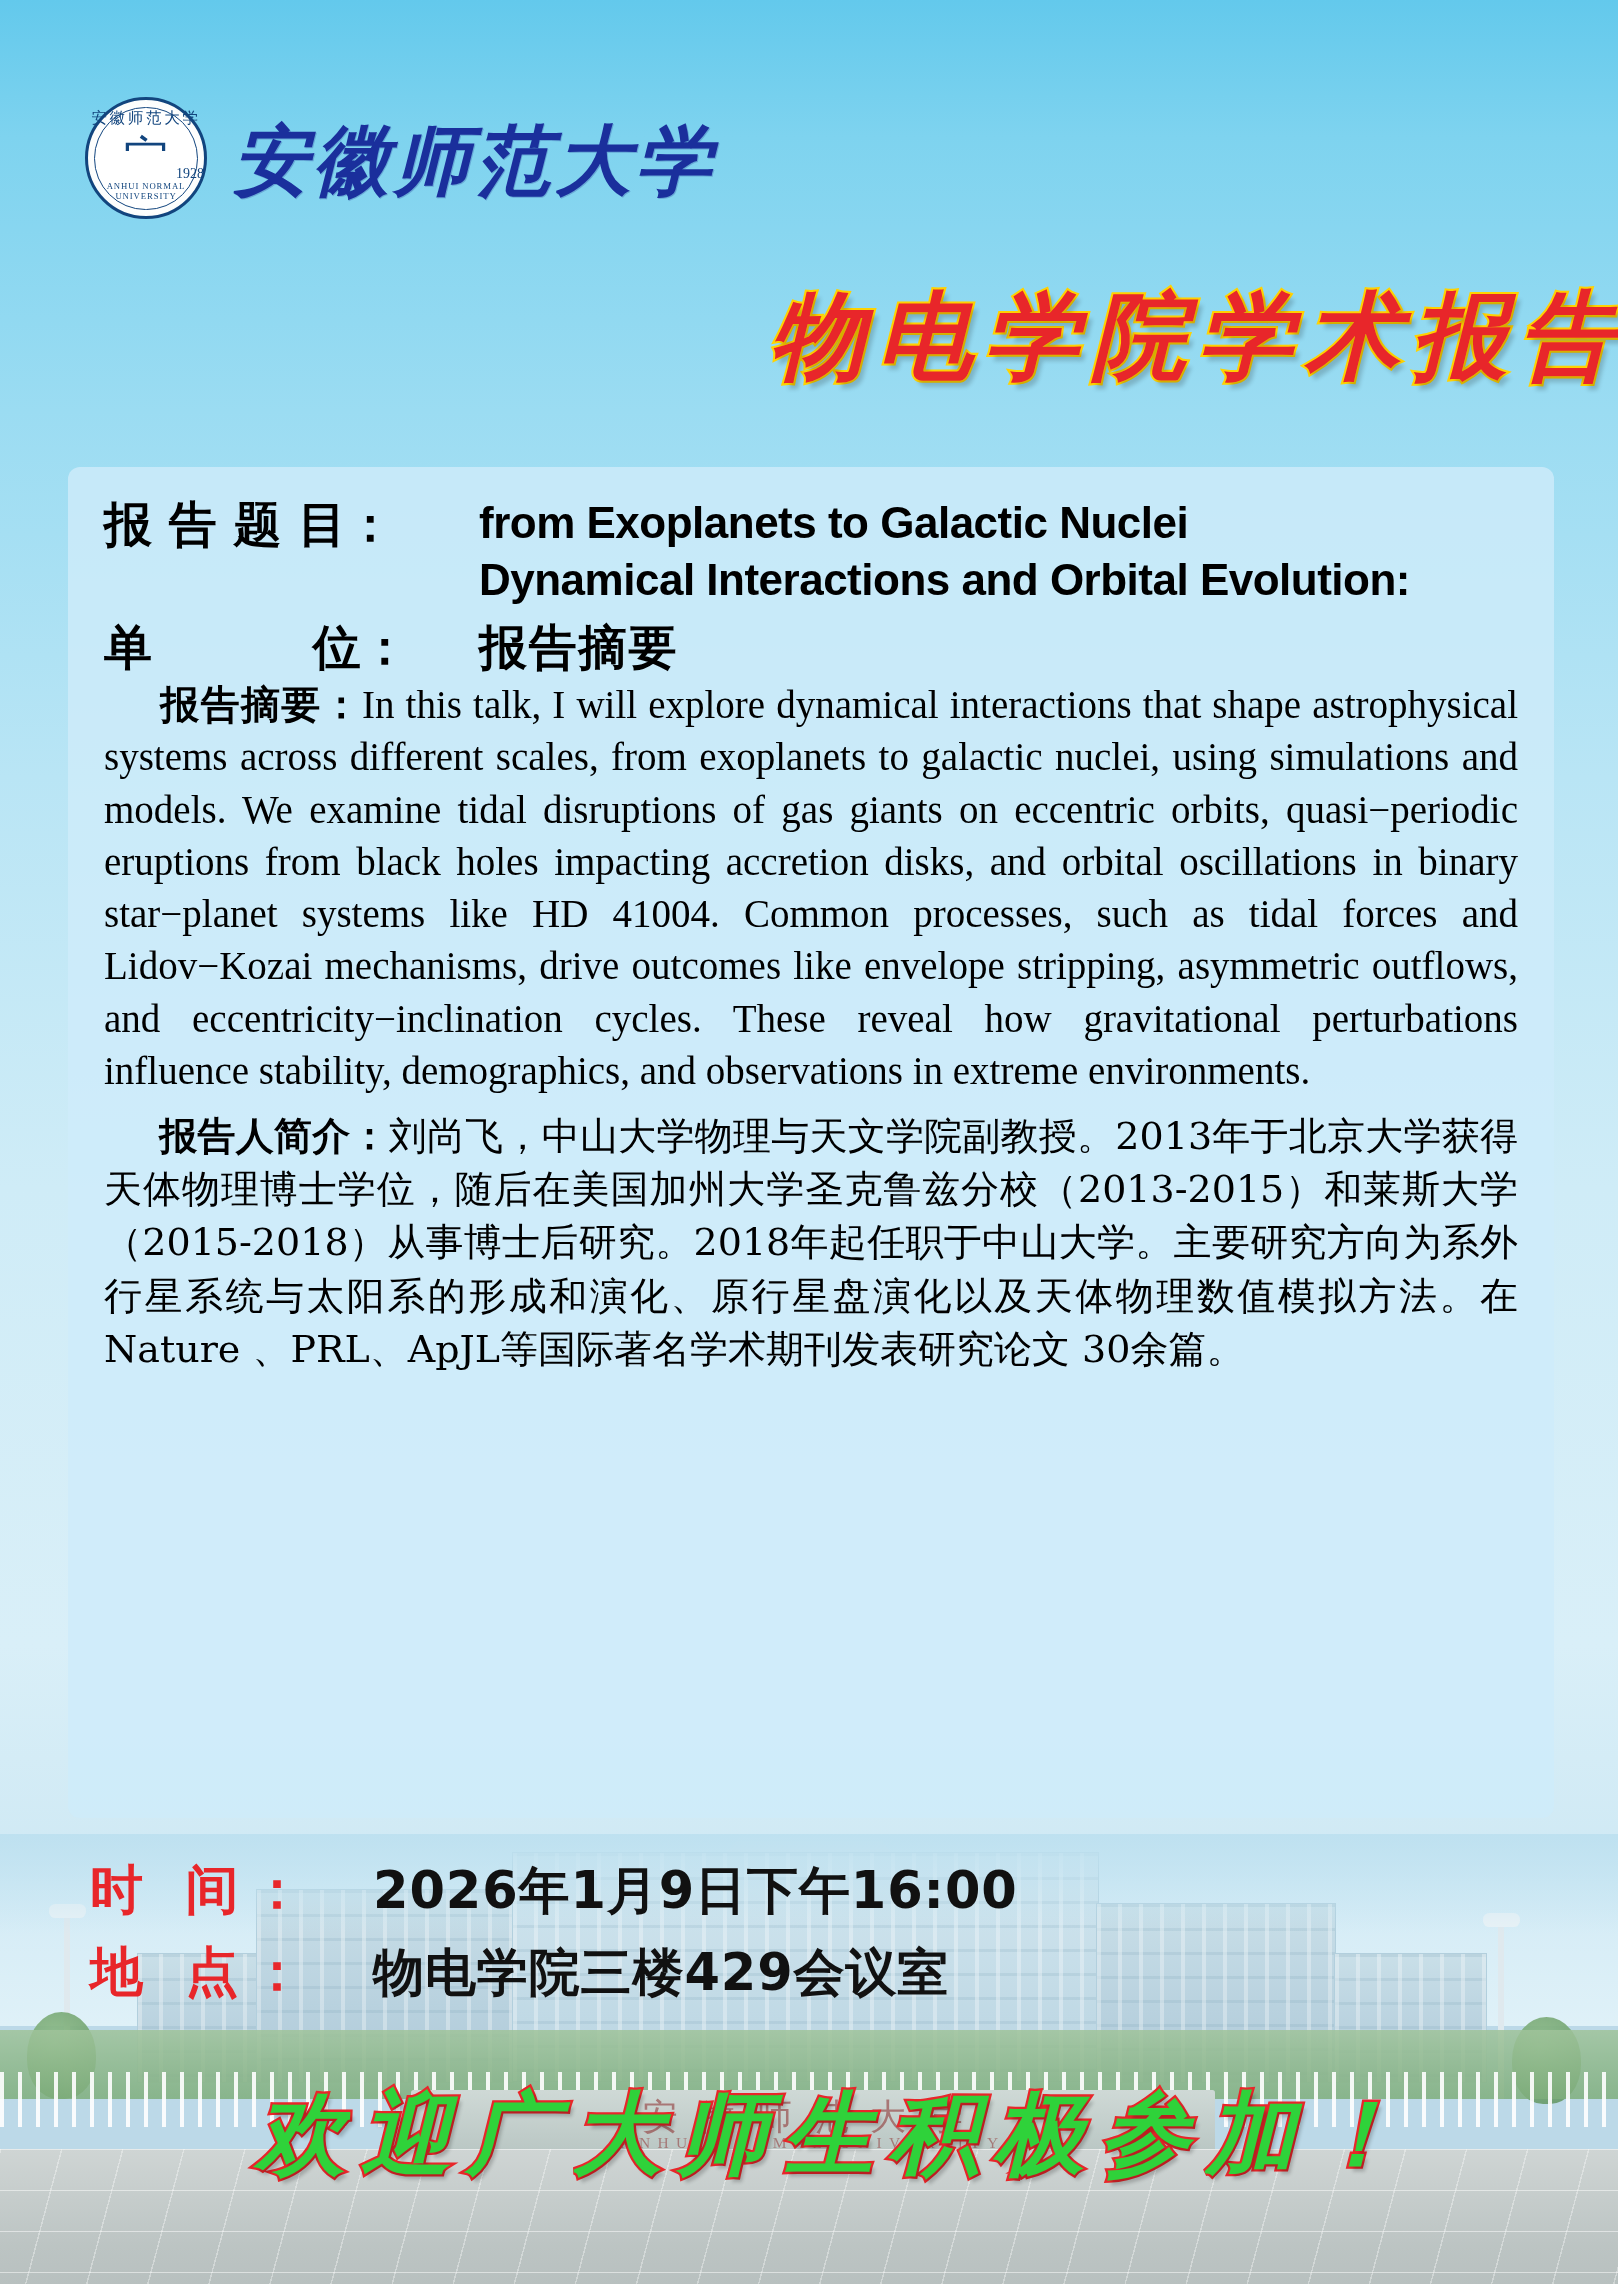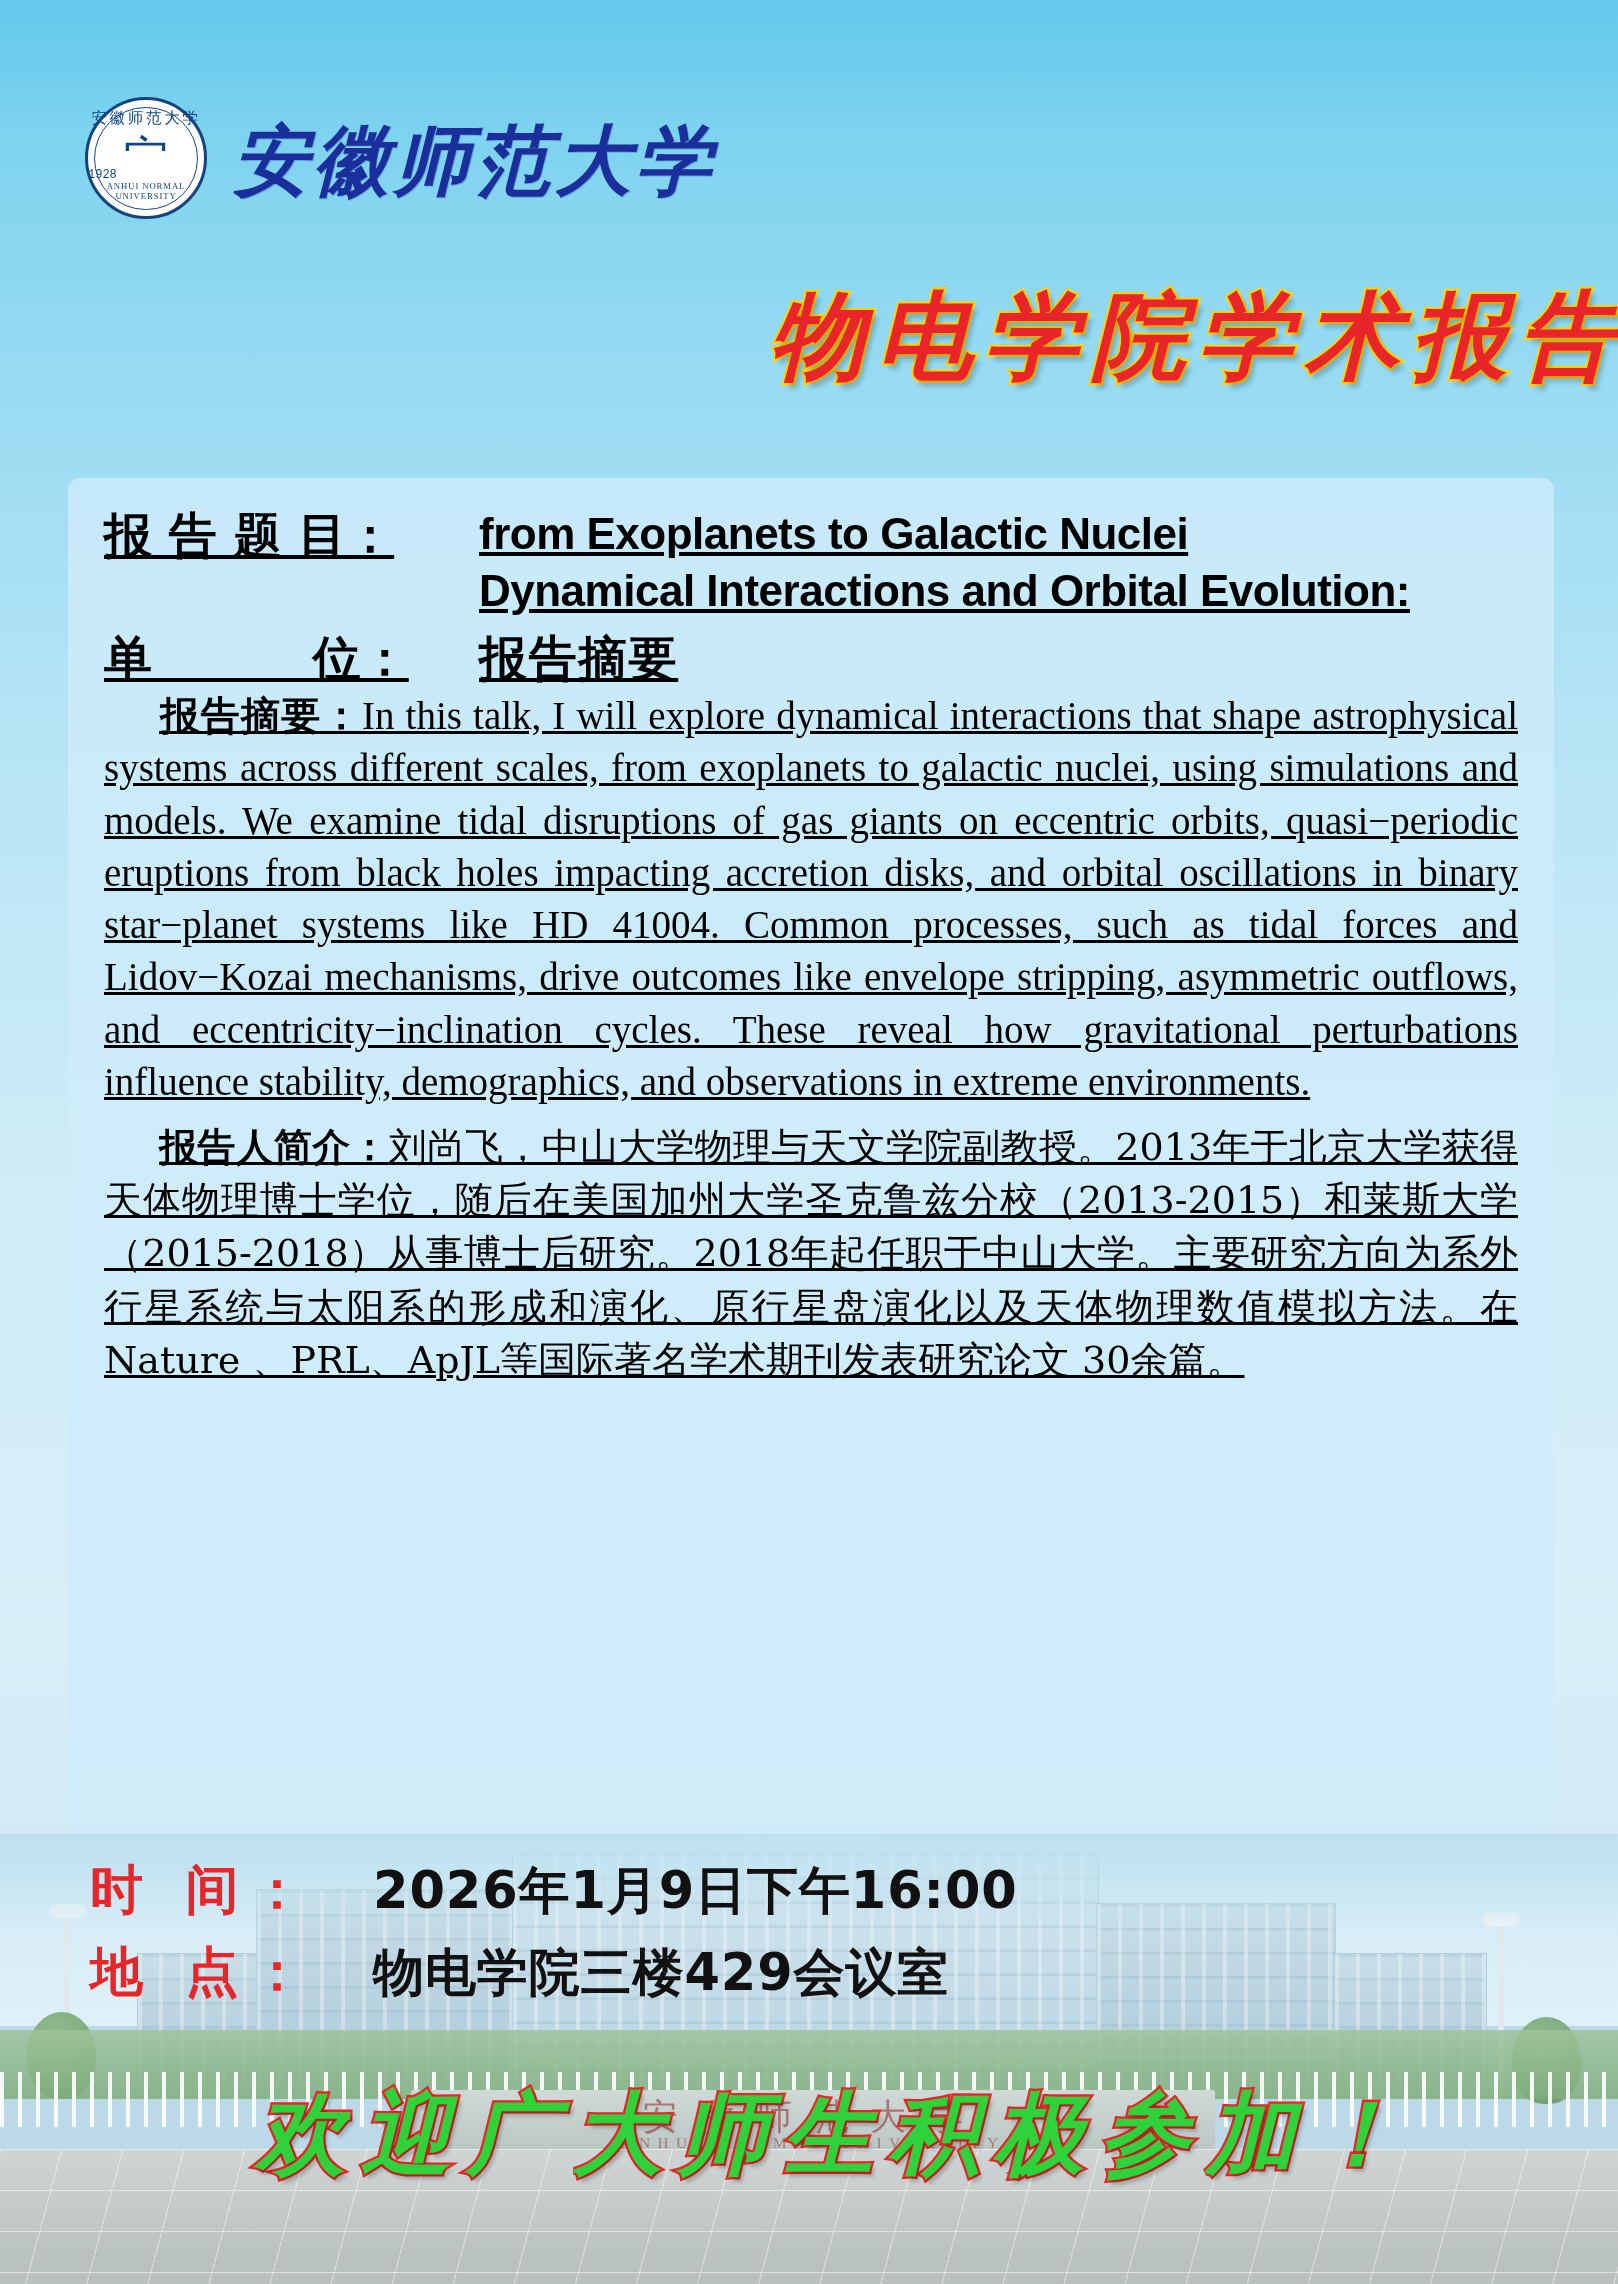--- a/index.html
+++ b/index.html
@@ -158,22 +158,22 @@
     letter-spacing: 0.9px; font-family: "Liberation Serif", serif;
   }
   .logo-seal .seal-mark {
     position:absolute; left: 50%; top: 50%; transform: translate(-50%,-56%);
     width: 55px; height: 50px;
     color: #12457e; font-size: 44px; line-height: 50px; text-align:center;
     font-family: "DejaVu Serif", serif;
   }
   .logo-seal .seal-year {
     position:absolute; left: 0; bottom: 34px; width: 100%;
-    text-align:left; color:#12457e; font-size: 12px;
-    font-family:Liberation Mono, monospace;
+    text-align:right; color:#12457e; font-size: 14px;
+    font-family:Liberation Serif, serif;
   }
   .logo-text {
     margin-left: 25.6px;
     color: #1a2f9c;
     font-size: 76px;
     font-weight: bold;
     font-family: "DejaVu Serif", serif;
     letter-spacing: 4.6px;
     font-style: italic;
     text-shadow: 0.9px 1.4px 0 rgba(25,40,140,.25);
@@ -195,28 +195,27 @@
     text-shadow:
       0 0 0.9px #ffd200,
       4.6px 5.5px 4.6px rgba(0,0,0,.18);
     padding-left: 8px;
   }
 
   
   .panel {
     position: absolute;
     left: 68px;
-    top: 478px;
+    top: 467px;
     width: 1486px;
     height: 1351px;
     background: rgba(206,236,250,0.82);
     border-radius: 12px;
     box-sizing: border-box;
     padding: 27px 36px 18px 36px;
-    text-decoration: underline;
   }
 
   .row {
     display: flex;
     align-items: flex-start;
   }
   .lbl {
     font-family: "DejaVu Serif", serif;
     font-weight: bold;
     color: #000;

